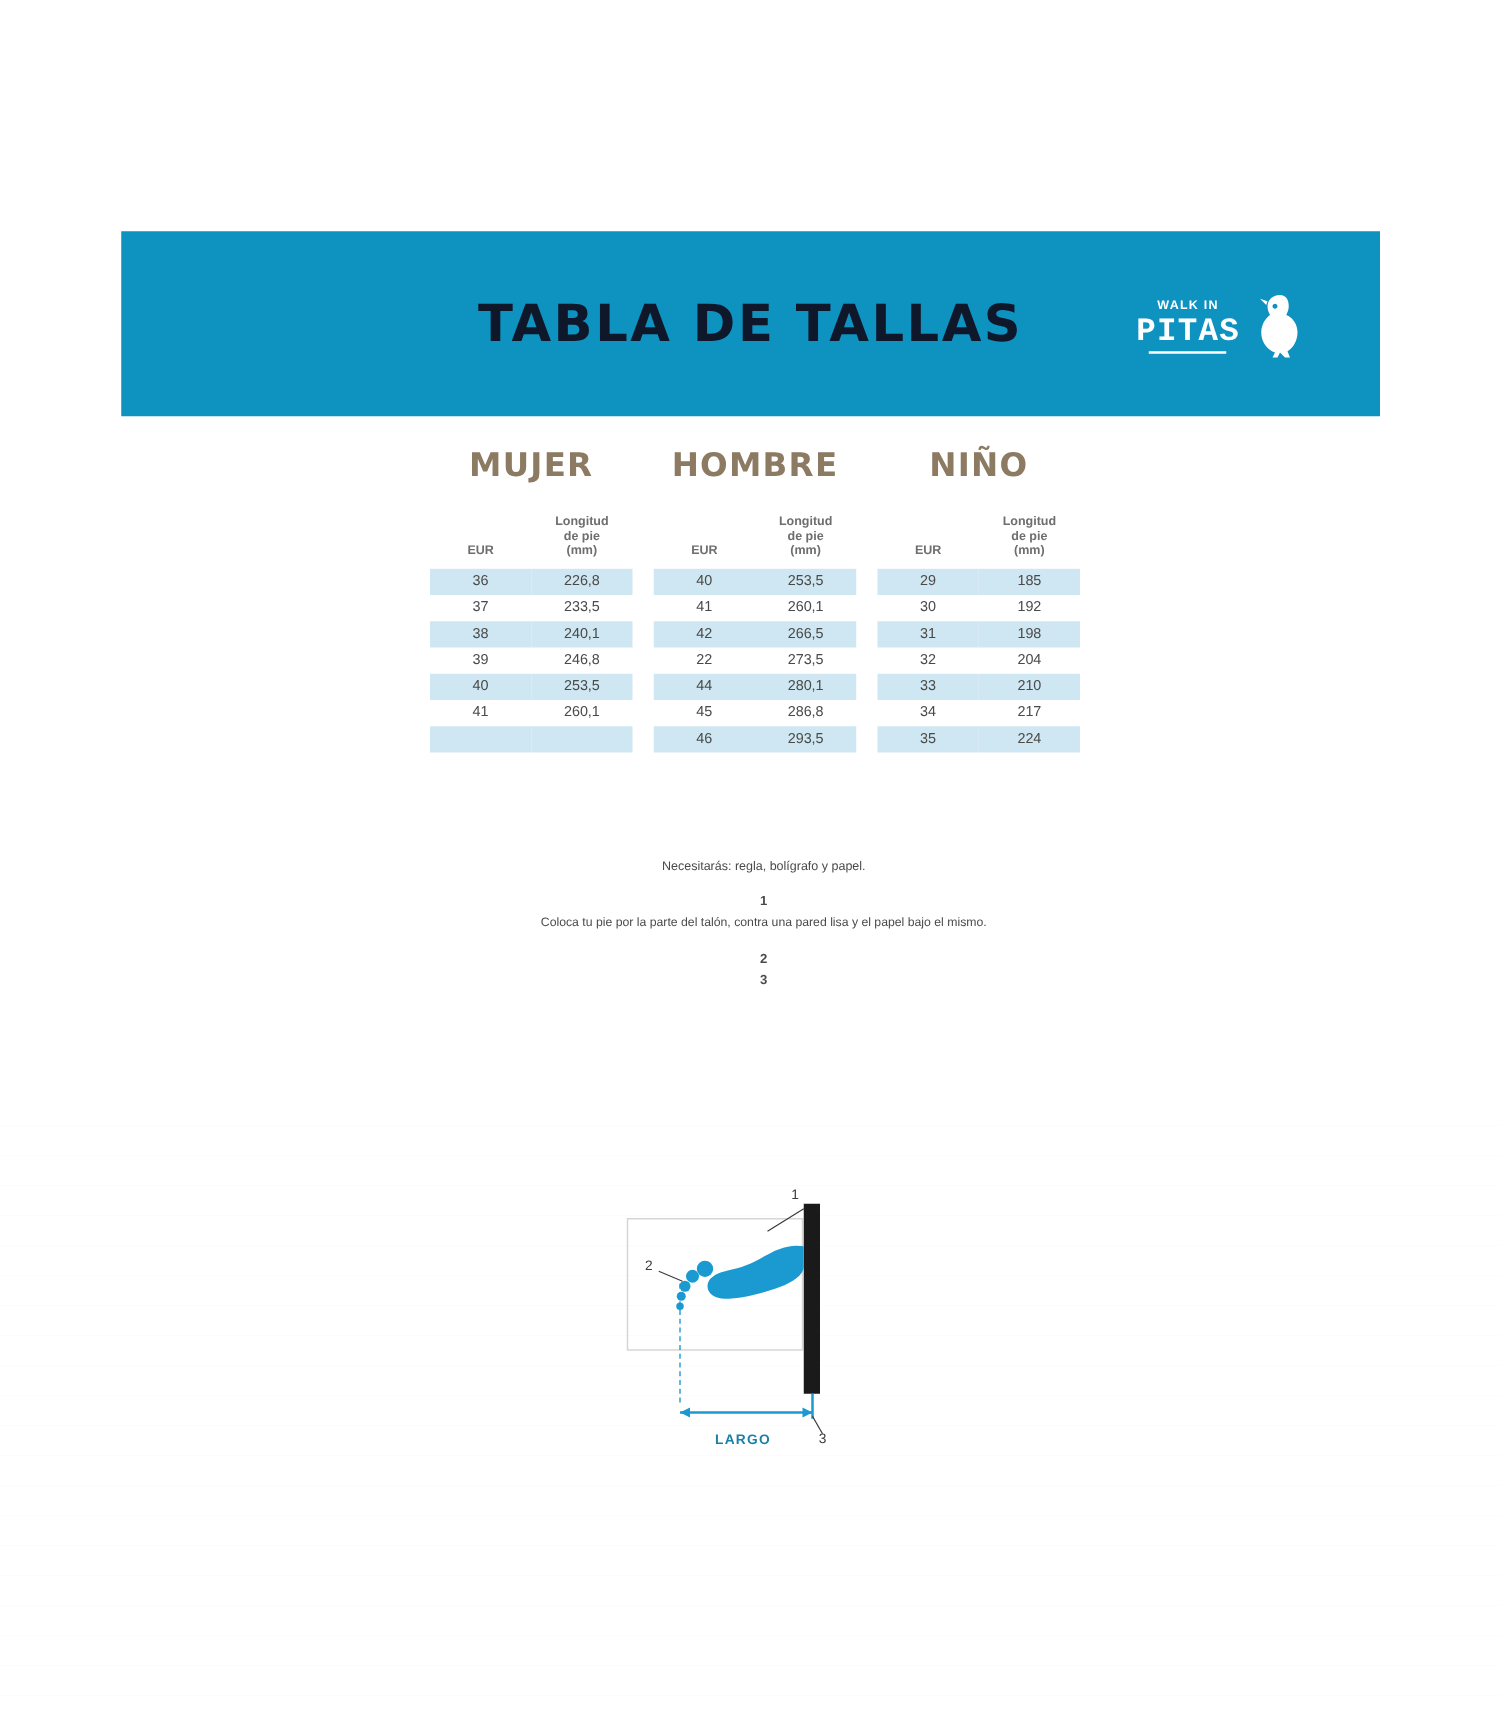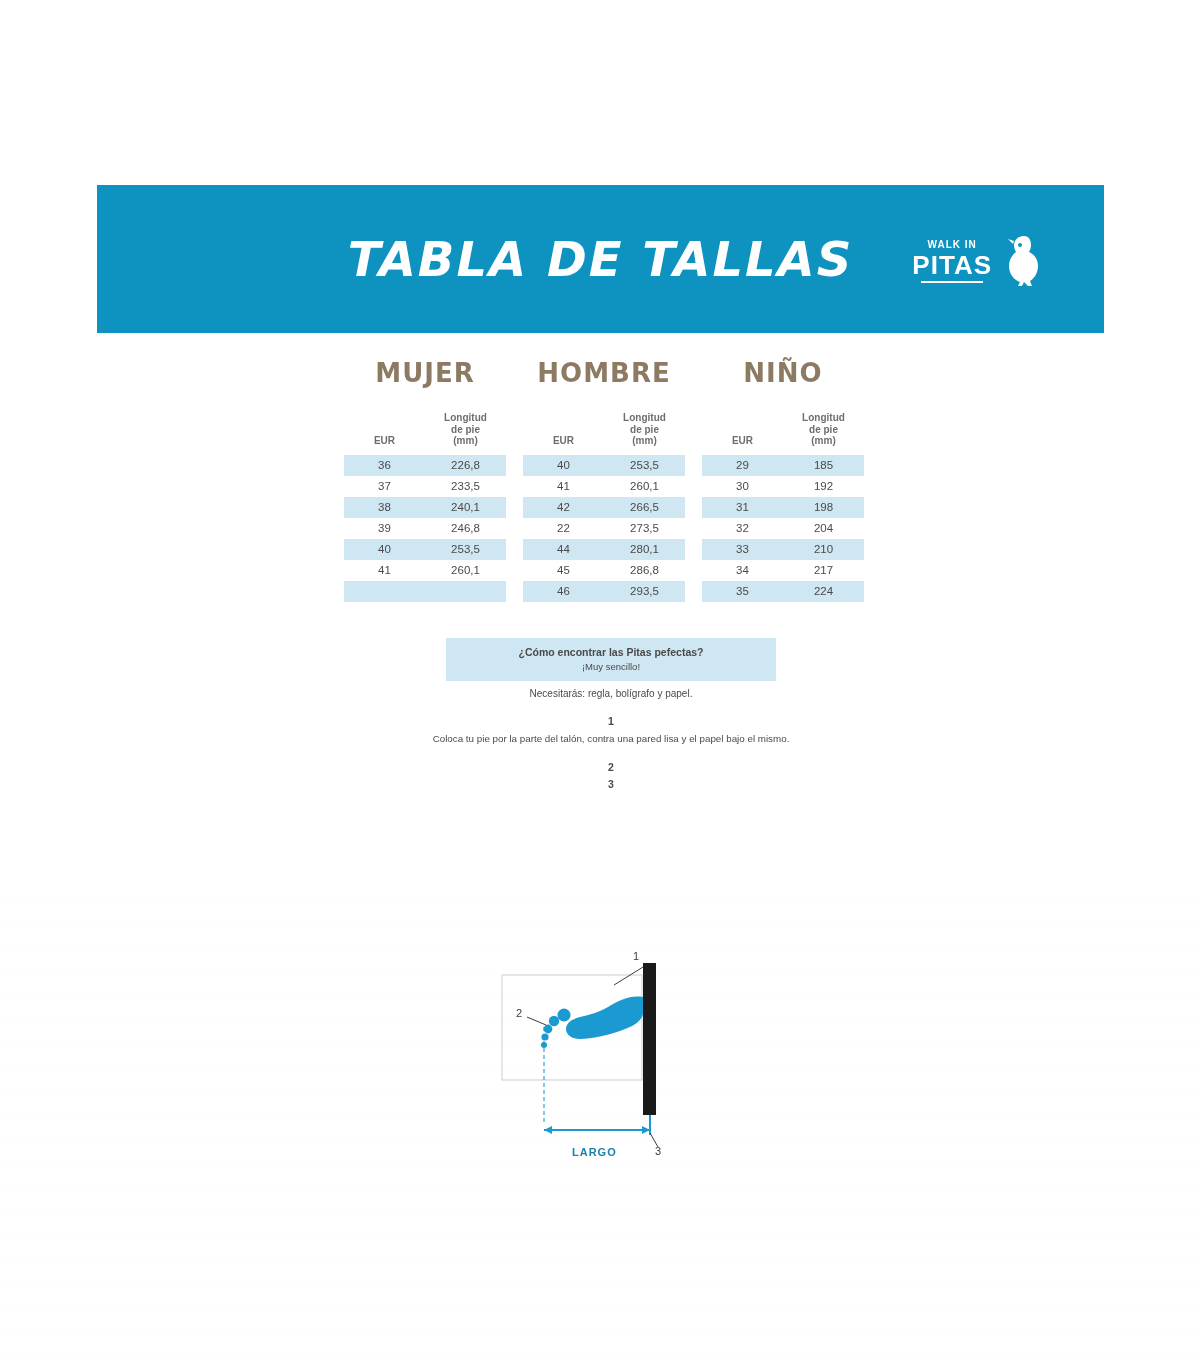--- a/index.html
+++ b/index.html
@@ -29,26 +29,25 @@
     left: 97px;
     top: 185px;
     width: 1007px;
     height: 148px;
     background: #0e92c0;
     display: flex;
     align-items: center;
     justify-content: center;
   }
   .banner-title {
-    font-size: 48px;
+    font-size: 41px;
     font-weight: bold;
     letter-spacing: 2px;
-    color: #ffffff;
+    color: #0f172a;
     font-family: "DejaVu Sans", sans-serif;
-    font-style: italic;
   }
   .logo {
     position: absolute;
     right: 62px;
     top: 36px;
     width: 130px;
     height: 80px;
     display: flex;
     align-items: center;
     justify-content: flex-end;
@@ -63,21 +62,21 @@
     letter-spacing: 1px;
     font-weight: bold;
     display: block;
     margin-bottom: 2px;
   }
   .logo-pitas {
     font-size: 26px;
     font-weight: bold;
     letter-spacing: 1px;
     display: block;
-    font-family: Liberation Sans, sans-serif;
+    font-family: Liberation Mono, monospace;
   }
   .logo-rule {
     display: block;
     height: 2px;
     background: #fff;
     width: 62px;
     margin: 3px auto 0;
   }
   .logo-bird {
     margin-left: 6px;
@@ -376,24 +375,20 @@
           <tr class="alt">
             <td>35</td>
             <td>224</td>
           </tr>
         </tbody>
       </table>
     </div>
 
   </div>
 
-  <div class="howto-head">
-    <span class="q">¿Cómo encontrar las Pitas pefectas?</span>
-    <span class="sub">¡Muy sencillo!</span>
-  </div>
 
   <div class="howto-body">
     <div class="howto-intro">Necesitarás: regla, bolígrafo y papel.</div>
 
     <div class="step-num">1</div>
     <div class="step-text">Coloca tu pie por la parte del talón, contra una pared lisa y el papel bajo el mismo.</div>
 
     <div class="step-num">2</div>
 
     <div class="step-num">3</div>

